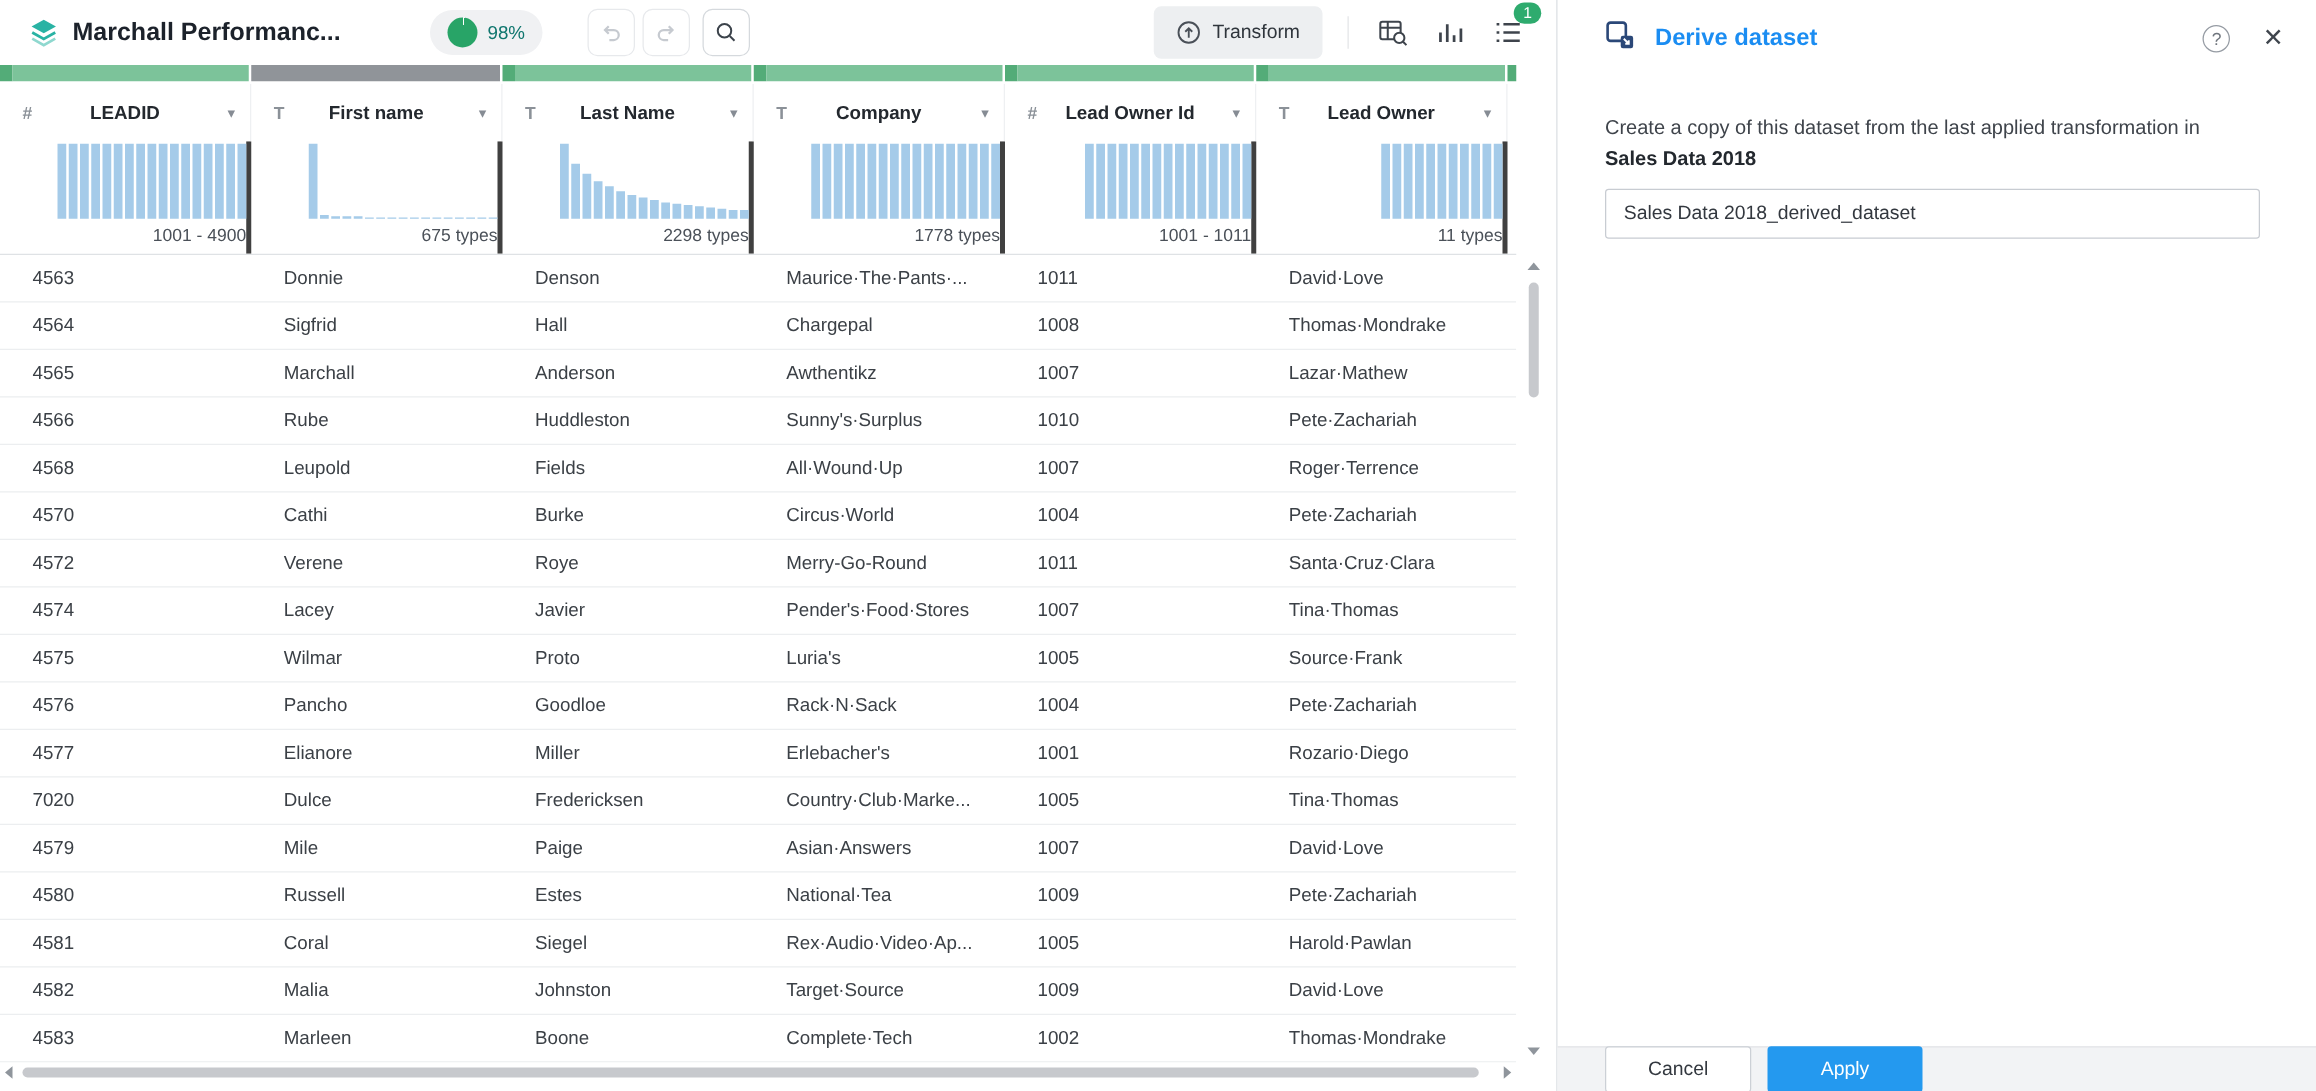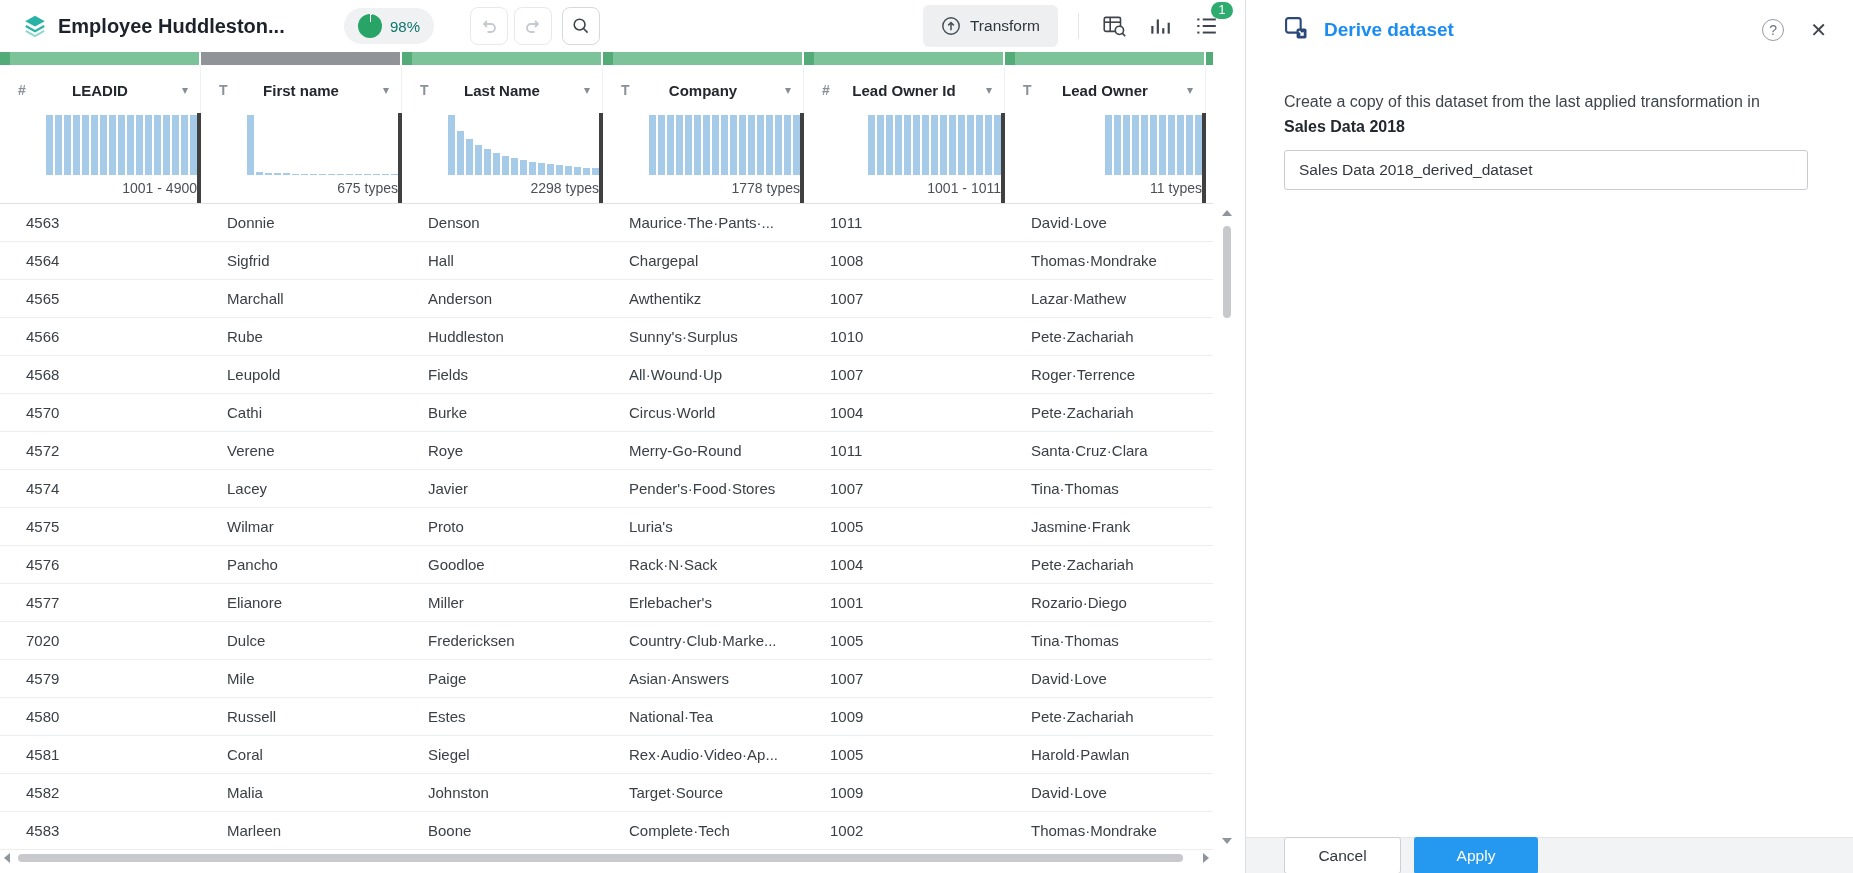--- a/index.html
+++ b/index.html
@@ -94,21 +94,21 @@
   <div class="left">
 
     <div class="toolbar">
       <span class="tb-logo">
         <svg width="26" height="26" viewBox="0 0 24 24">
           <path d="M12 2.5 L21 7.5 L12 12.5 L3 7.5 Z" fill="#29b3a4"></path>
           <path d="M3.5 12 L12 16.8 L20.5 12" stroke="#29b3a4" stroke-width="2" fill="none"></path>
           <path d="M3.5 16.5 L12 21.3 L20.5 16.5" stroke="#8fd8cf" stroke-width="2" fill="none"></path>
         </svg>
       </span>
-      <span class="tb-title">Employee Huddleston...</span>
+      <span class="tb-title">Marchall Performanc...</span>
 
       <span class="pill">
         <span class="pie"></span>
         <span class="pill-label">98%</span>
       </span>
 
       <span class="iconbox undo">
         <svg width="18" height="18" viewBox="0 0 18 18" fill="none" stroke="#c6cad0" stroke-width="1.8">
           <path d="M4.5 7 H11 a4 4 0 0 1 0 8 H7.5"></path>
             <path d="M7 4 L4 7 L7 10"></path>
@@ -427,21 +427,21 @@
             <div class="cell">Pender's·Food·Stores</div>
             <div class="cell">1007</div>
             <div class="cell">Tina·Thomas</div>
           </div>
           <div class="row">
             <div class="cell">4575</div>
             <div class="cell">Wilmar</div>
             <div class="cell">Proto</div>
             <div class="cell">Luria's</div>
             <div class="cell">1005</div>
-            <div class="cell">Jasmine·Frank</div>
+            <div class="cell">Source·Frank</div>
           </div>
           <div class="row">
             <div class="cell">4576</div>
             <div class="cell">Pancho</div>
             <div class="cell">Goodloe</div>
             <div class="cell">Rack·N·Sack</div>
             <div class="cell">1004</div>
             <div class="cell">Pete·Zachariah</div>
           </div>
           <div class="row">

